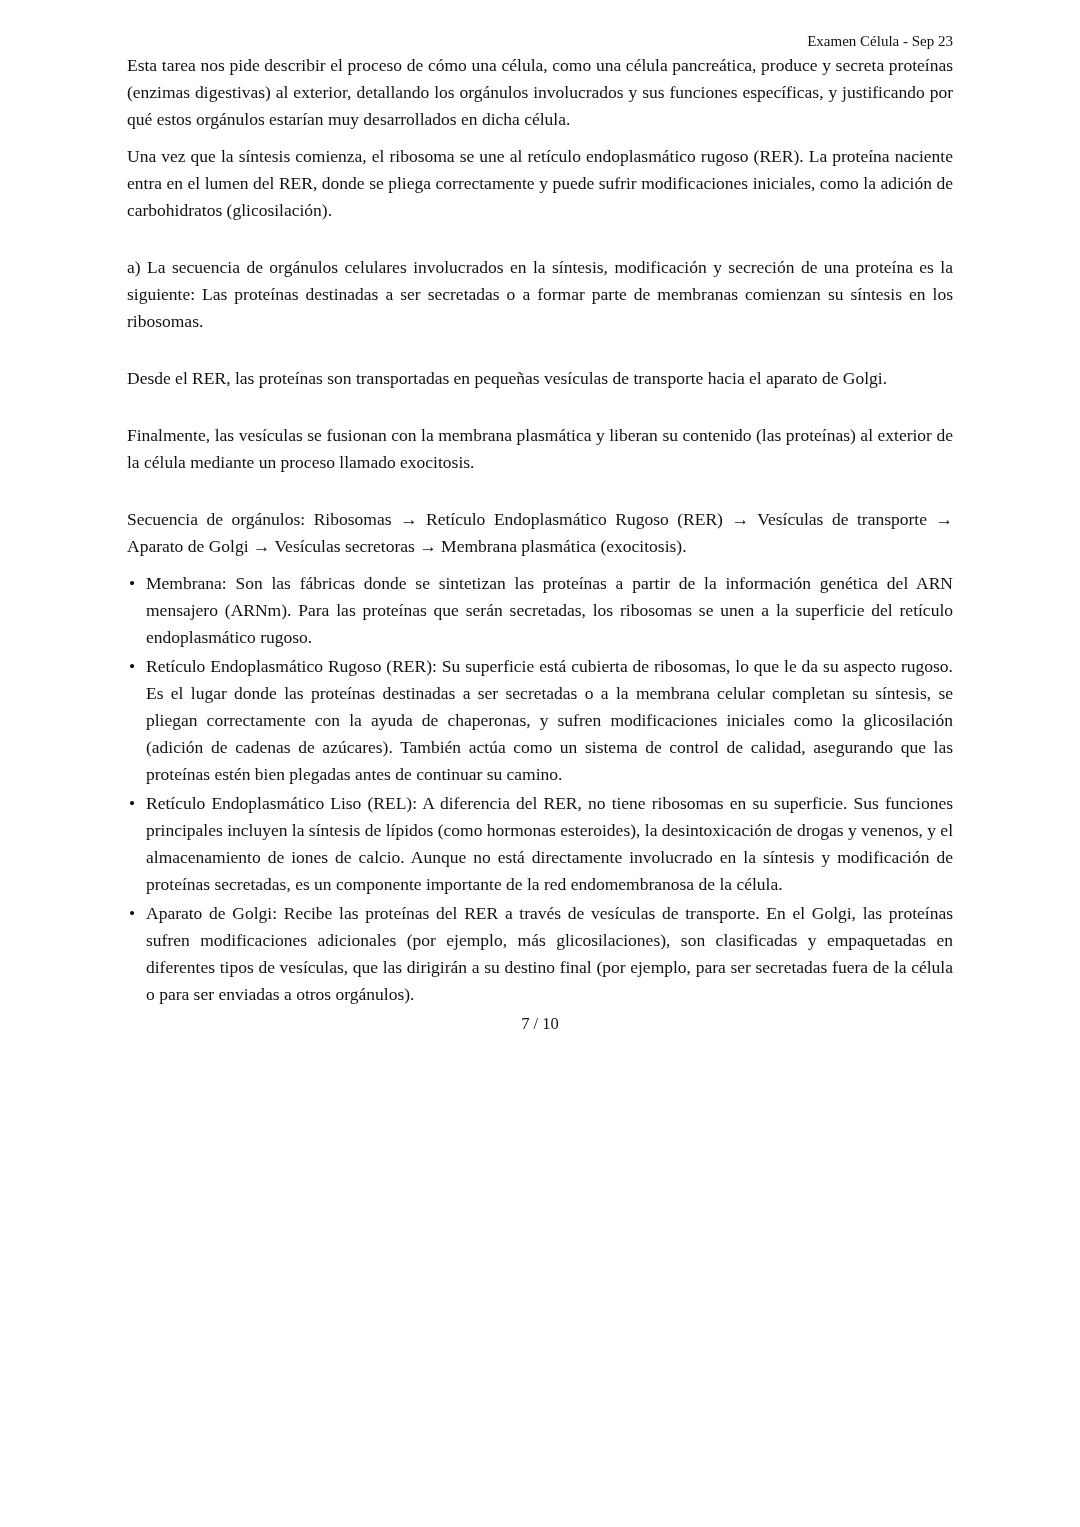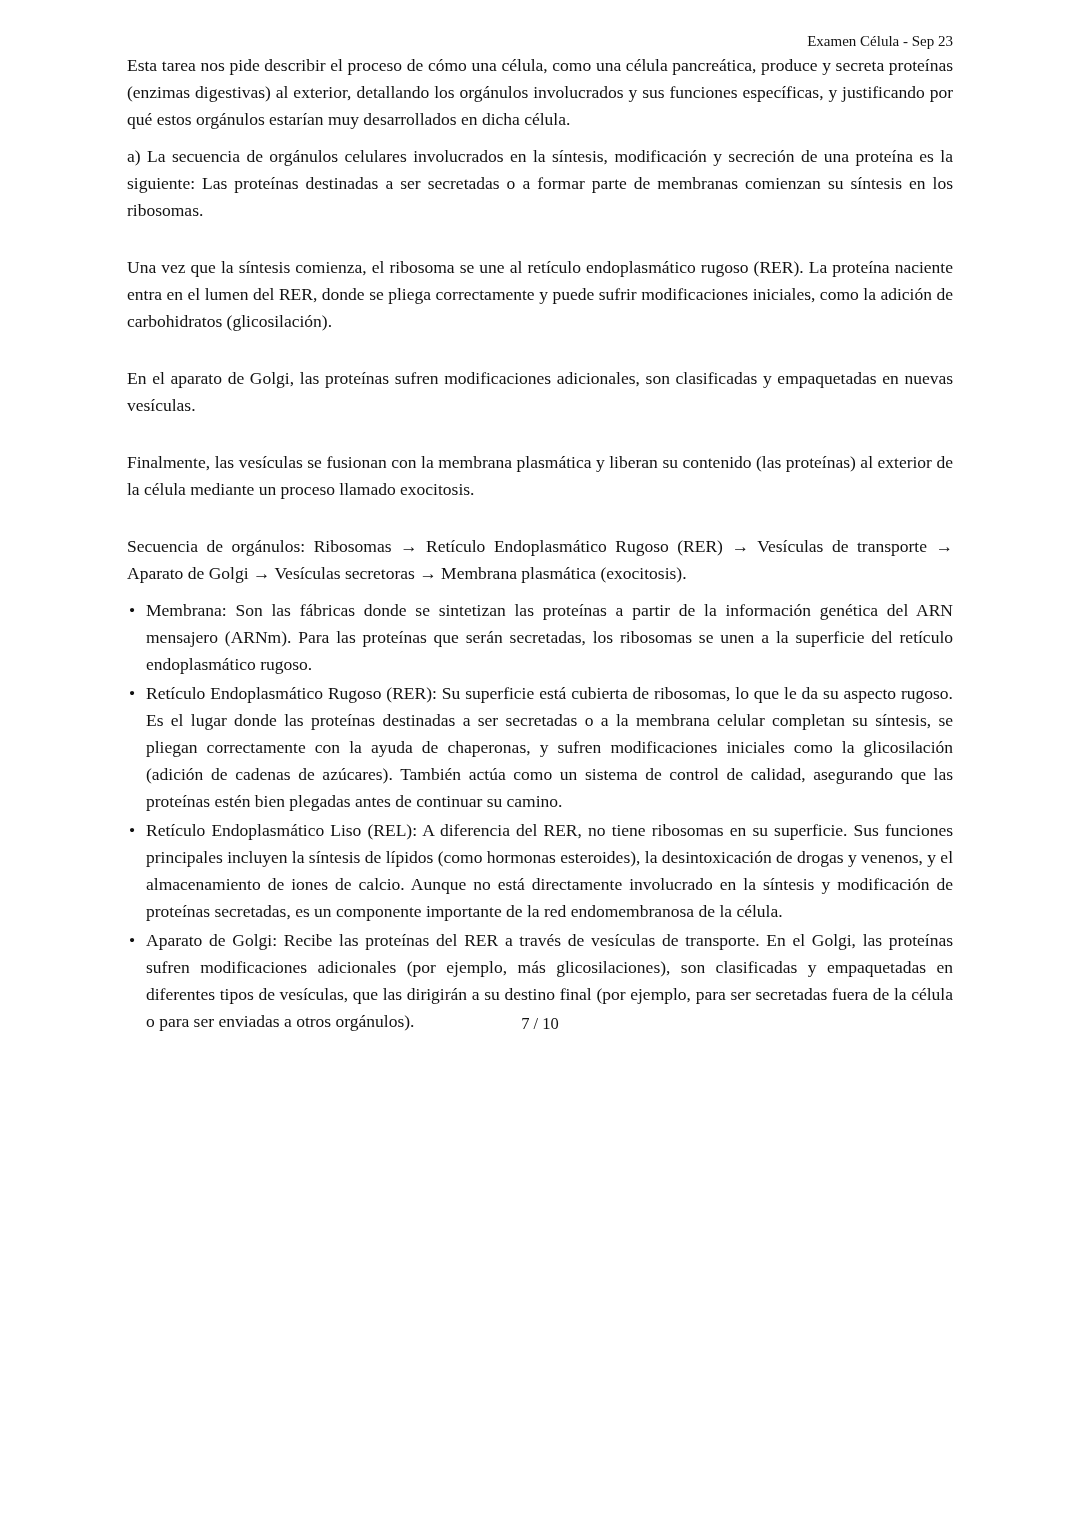--- a/index.html
+++ b/index.html
@@ -76,26 +76,26 @@
 
 <div class="page">
 
   <div class="header">
     <span>Examen Célula - Sep 23</span>
   </div>
 
 
   <p class="para"><span class="b"></span><span>Esta tarea nos pide describir el proceso de cómo una célula, como una célula pancreática, produce y secreta proteínas (enzimas digestivas) al exterior, detallando los orgánulos involucrados y sus funciones específicas, y justificando por qué estos orgánulos estarían muy desarrollados en dicha célula.</span></p>
 
+  <p class="para gap"><span class="b"></span><span>Una vez que la síntesis comienza, el ribosoma se une al retículo endoplasmático rugoso (RER). La proteína naciente entra en el lumen del RER, donde se pliega correctamente y puede sufrir modificaciones iniciales, como la adición de carbohidratos (glicosilación).</span></p>
+
   <p class="para gap"><span class="b"></span><span>a) La secuencia de orgánulos celulares involucrados en la síntesis, modificación y secreción de una proteína es la siguiente: Las proteínas destinadas a ser secretadas o a formar parte de membranas comienzan su síntesis en los ribosomas.</span></p>
 
-  <p class="para gap"><span class="b"></span><span>Una vez que la síntesis comienza, el ribosoma se une al retículo endoplasmático rugoso (RER). La proteína naciente entra en el lumen del RER, donde se pliega correctamente y puede sufrir modificaciones iniciales, como la adición de carbohidratos (glicosilación).</span></p>
+  <p class="para gap"><span class="b"></span><span>Desde el RER, las proteínas son transportadas en pequeñas vesículas de transporte hacia el aparato de Golgi.</span></p>
 
-
-  <p class="para gap"><span class="b"></span><span>En el aparato de Golgi, las proteínas sufren modificaciones adicionales, son clasificadas y empaquetadas en nuevas vesículas.</span></p>
 
 
   <p class="para gap"><span class="b"></span><span>Finalmente, las vesículas se fusionan con la membrana plasmática y liberan su contenido (las proteínas) al exterior de la célula mediante un proceso llamado exocitosis.</span></p>
 
   <p class="para"><span class="b">Secuencia de orgánulos:</span><span> Ribosomas → Retículo Endoplasmático Rugoso (RER) → Vesículas de transporte → Aparato de Golgi → Vesículas secretoras → Membrana plasmática (exocitosis).</span></p>
 
 
   <ul class="bullets">
     <li>
       <span class="marker">•</span><span class="b">Membrana:</span><span> Son las fábricas donde se sintetizan las proteínas a partir de la información genética del ARN mensajero (ARNm). Para las proteínas que serán secretadas, los ribosomas se unen a la superficie del retículo endoplasmático rugoso.</span>

